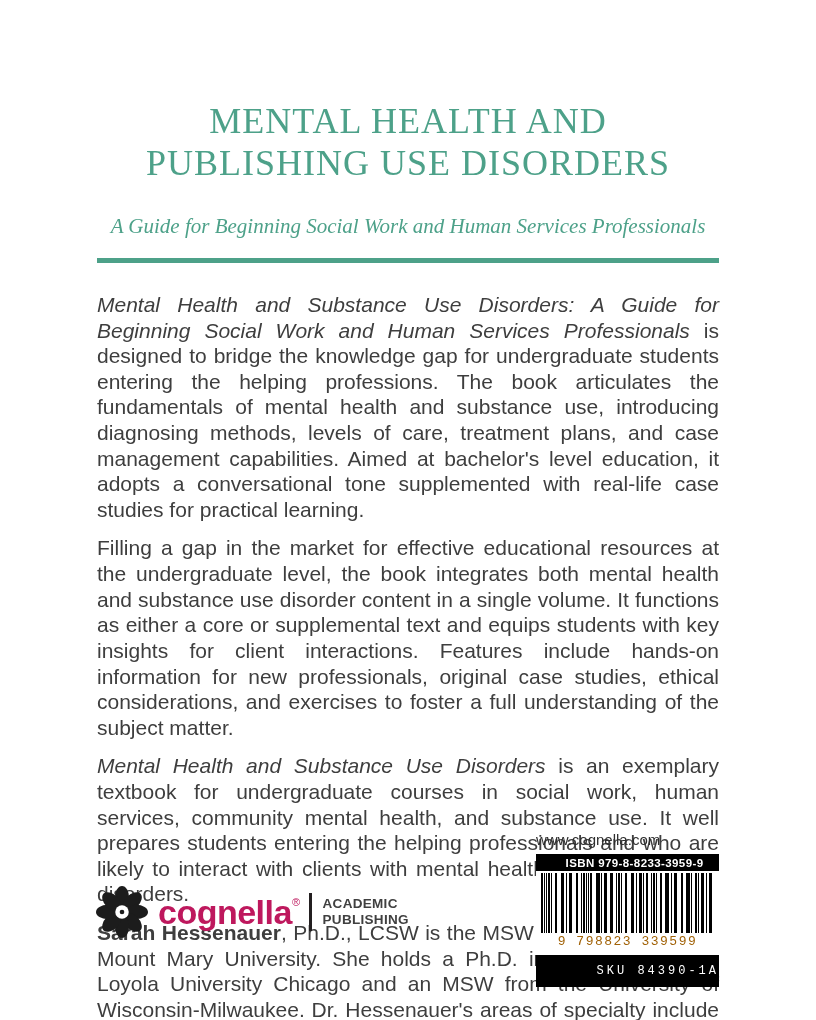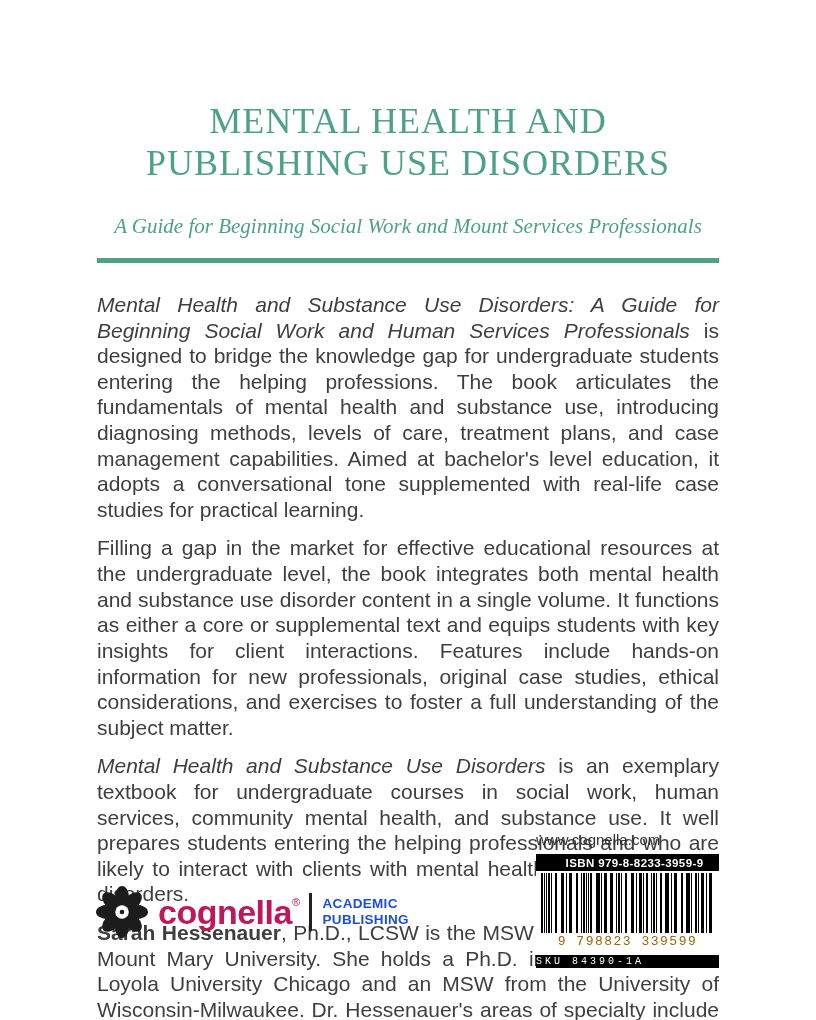--- a/index.html
+++ b/index.html
@@ -85,25 +85,25 @@
     font-family:"Liberation Mono", monospace;
     font-size:13px;
     letter-spacing:1.5px;
     color:#a16207;
     padding:1px 0 3px 0;
     background:#ffffff;
   }
   .sku-strip {
     background:#000000;
     color:#ffffff;
-    text-align:left;
+    text-align:right;
     font-family:"Liberation Mono", monospace;
-    font-size:10px;
+    font-size:12px;
     letter-spacing:3px;
-    padding:1px 0;
+    padding:9px 0;
     margin-top:3px;
   }
 
   
   .logo {
     position:absolute; top:886px; left:96px;
     display:flex;
     align-items:center;
   }
   .flower { width:52px; height:52px; }
@@ -121,36 +121,36 @@
     vertical-align:18px;
   }
   .logo-divider {
     width:3px; height:38px;
     background:#231f20;
     margin:0 11px 0 9px;
   }
   .tagline {
     font-size:13.5px;
     font-weight:bold;
-    color:#1d4ed8;
+    color:#404040;
     line-height:1.15;
     letter-spacing:0.3px;
   }
 </style>
 </head>
 <body>
 
 <div class="page">
 
   <div class="title">
     <div>MENTAL HEALTH AND</div>
     <div>PUBLISHING USE DISORDERS</div>
   </div>
 
-  <div class="subtitle">A Guide for Beginning Social Work and Mount Services Professionals</div>
+  <div class="subtitle">A Guide for Beginning Social Work and Human Services Professionals</div>
 
   <div class="rule"></div>
 
   <div class="copy">
     <p><em>Mental Health and Substance Use Disorders: A Guide for Beginning Social Work and Human Services Professionals</em><span> is designed to bridge the knowledge gap for undergraduate students entering the helping professions. The book articulates the fundamentals of mental health and substance use, introducing diagnosing methods, levels of care, treatment plans, and case management capabilities. Aimed at bachelor's level education, it adopts a conversational tone supplemented with real-life case studies for practical learning.</span></p>
     <p>Filling a gap in the market for effective educational resources at the undergraduate level, the book integrates both mental health and substance use disorder content in a single volume. It functions as either a core or supplemental text and equips students with key insights for client interactions. Features include hands-on information for new professionals, original case studies, ethical considerations, and exercises to foster a full understanding of the subject matter.</p>
     <p><em>Mental Health and Substance Use Disorders</em><span> is an exemplary textbook for undergraduate courses in social work, human services, community mental health, and substance use. It well prepares students entering the helping professionals and who are likely to interact with clients with mental health or substance use disorders.</span></p>
     <p><strong>Sarah Hessenauer</strong><span>, Ph.D., LCSW is the MSW program director at Mount Mary University. She holds a Ph.D. in social work from Loyola University Chicago and an MSW from the University of Wisconsin-Milwaukee. Dr. Hessenauer's areas of specialty include mental health care, substance use treatment, cognitive behavioral therapy, social services, group therapy, and crisis intervention.</span></p>
   </div>
 

